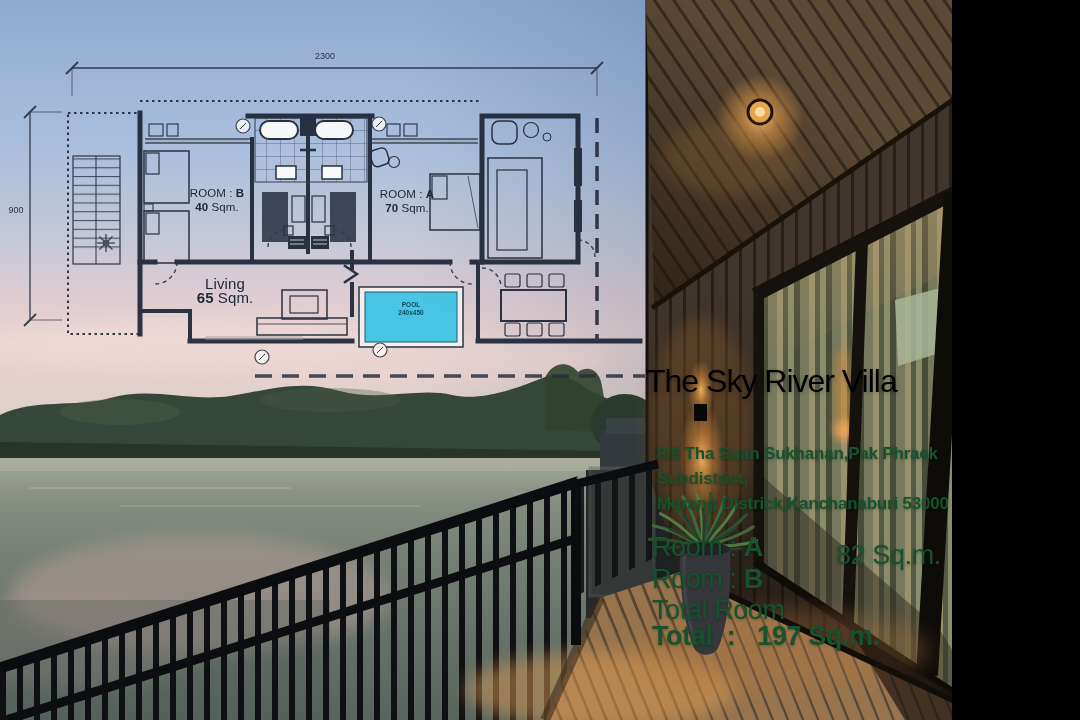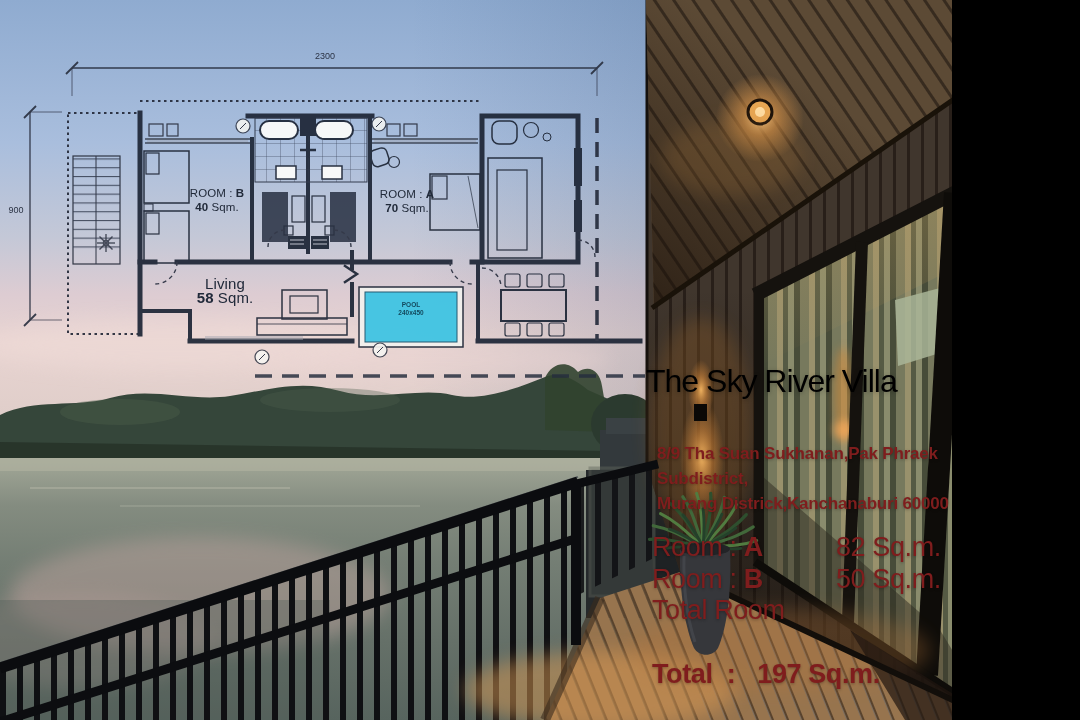--- a/index.html
+++ b/index.html
@@ -1,32 +1,32 @@
 <!DOCTYPE html>
 <html><head>
 <meta charset="utf-8">
 <style>
   html,body{margin:0;padding:0;background:#000;}
   .stage{position:relative;width:952px;height:720px;overflow:hidden;background:#9db7d6;font-family:"Liberation Sans",sans-serif;text-decoration:underline;}
   .stage svg{position:absolute;left:0;top:0;}
-  .ov{position:absolute;color:#7f1d1d;}
+  .ov{position:absolute;color:#14532d;}
   .pre{white-space:pre;}
   
   .plabel{color:#212a3a;text-align:center;line-height:14px;font-size:11.5px;letter-spacing:.1px;}
   .plabel b{font-weight:700;}
   .dimlabel{color:#2b3344;font-size:9px;text-align:center;}
   .pool-label{color:#134a5e;font-size:6.5px;line-height:8px;text-align:center;font-weight:700;}
   
   .title{left:646px;top:363px;font-size:32px;font-weight:400;letter-spacing:-1px;color:#000000;text-shadow:0 1px 4px rgba(0,0,0,.25);}
   .addr{left:657px;top:441px;font-size:17px;font-weight:700;line-height:25px;letter-spacing:-.2px;text-shadow:0 1px 3px rgba(0,0,0,.3);}
   .rooms{left:652px;top:532px;width:300px;font-size:27px;letter-spacing:-.4px;text-shadow:0 1px 3px rgba(0,0,0,.3);}
   .room-row{position:relative;height:31.5px;}
   .room-row b{font-weight:700;}
-  .room-val{position:absolute;left:184px;top:0;}
-  .total{left:652px;top:659px;font-size:27px;font-weight:700;letter-spacing:-.4px;text-shadow:0 1px 3px rgba(0,0,0,.3);}
+  .room-val{position:absolute;left:184px;top:8px;}
+  .total{left:652px;top:621px;font-size:27px;font-weight:700;letter-spacing:-.4px;text-shadow:0 1px 3px rgba(0,0,0,.3);}
   .total .total-val{margin-left:22px;}
 </style>
 </head>
 <body>
 
 <div class="stage">
 
 <svg width="1080" height="720" viewBox="0 0 1080 720">
   <defs>
     <linearGradient id="sky" x1="0" y1="0" x2="0" y2="1">
@@ -413,43 +413,42 @@
   <b>40</b><span class="pre"> Sqm.</span>
 </div>
 
 <div class="ov plabel" style="left:366px;top:187px;width:82px;">
   <span class="pre">ROOM : </span><b>A</b><br>
   <b>70</b><span class="pre"> Sqm.</span>
 </div>
 
 <div class="ov plabel" style="left:184px;top:277px;width:82px;font-size:15px;">
   <span>Living</span><br>
-  <b>58</b><span class="pre"> Sqm.</span>
+  <b>65</b><span class="pre"> Sqm.</span>
 </div>
 
 <div class="ov pool-label" style="left:365px;top:301px;width:92px;">
   <span>POOL</span><br>
   <span>240x450</span>
 </div>
 
 <div class="ov title">The Sky River Villa</div>
 
 <div class="ov addr">
   <span>8/9 Tha Suan Sukhanan,Pak Phraek Subdistrict,</span><br>
-  <span>Murang Districk,Kanchanaburi 60000</span>
+  <span>Murang Districk,Kanchanaburi 53000</span>
 </div>
 
 <div class="ov rooms">
   <div class="room-row">
     <span class="pre">Room : </span><b>A</b>
     <span class="room-val">82 Sq.m.</span>
   </div>
   <div class="room-row">
     <span class="pre">Room : </span><b>B</b>
-    <span class="room-val">50 Sq.m.</span>
   </div>
   <div class="room-row">
     <span class="pre">Total Room</span><b></b>
   </div>
 </div>
 
 <div class="ov total">
   <span class="pre">Total  :</span><span class="total-val">197 Sq.m.</span>
 </div>
 

